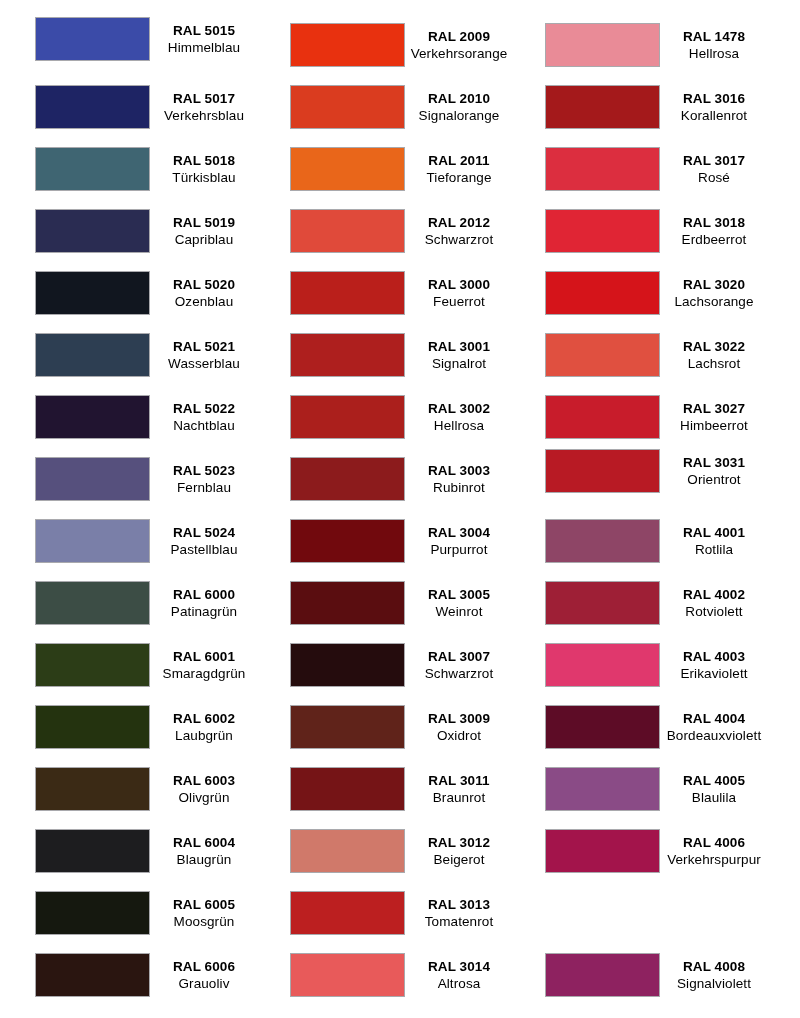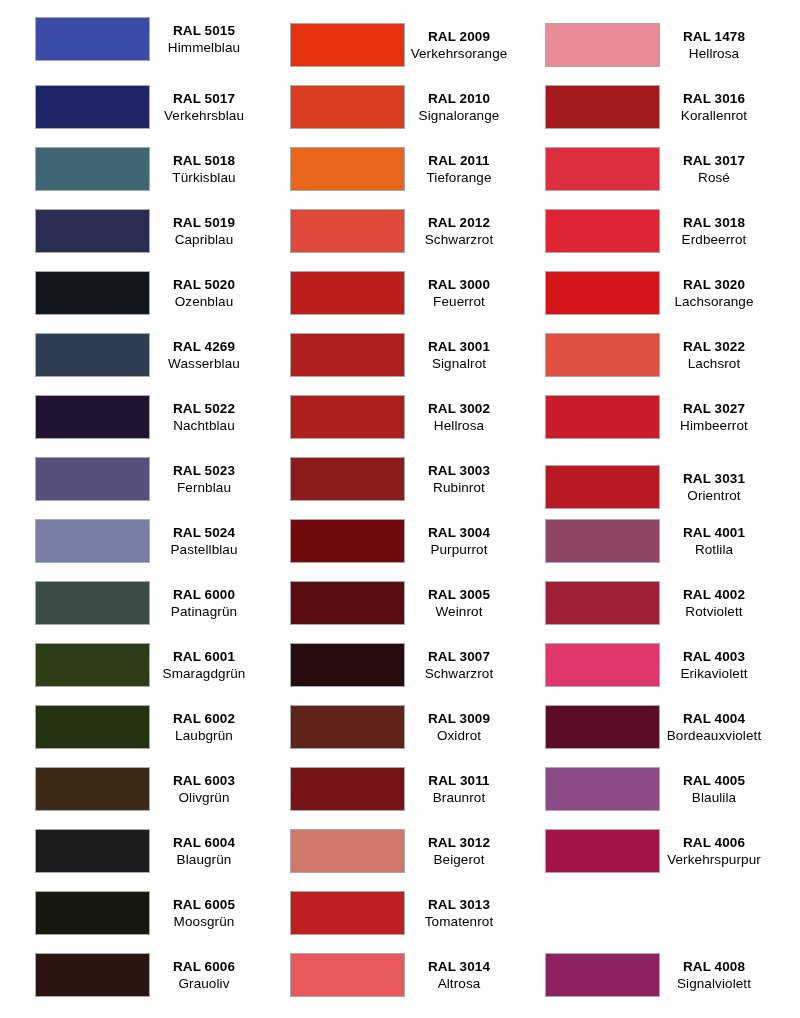--- a/index.html
+++ b/index.html
@@ -114,21 +114,21 @@
       <div class="row" style="top: 271px; padding-left: 12px;">
         <div class="swatch" title="#11161f" style="background: rgb(17, 22, 31);"></div>
         <div class="label">
           <div class="code">RAL 5020</div>
           <div class="name">Ozenblau</div>
         </div>
       </div>
       <div class="row" style="top: 333px;">
         <div class="swatch" title="#2d3e52" style="background: rgb(45, 62, 82);"></div>
         <div class="label">
-          <div class="code">RAL 4269</div>
+          <div class="code">RAL 5021</div>
           <div class="name">Wasserblau</div>
         </div>
       </div>
       <div class="row" style="top: 395px;">
         <div class="swatch" title="#211430" style="background: rgb(33, 20, 48);"></div>
         <div class="label">
           <div class="code">RAL 5022</div>
           <div class="name">Nachtblau</div>
         </div>
       </div>
@@ -353,21 +353,21 @@
           <div class="name">Lachsrot</div>
         </div>
       </div>
       <div class="row" style="top: 395px;">
         <div class="swatch" title="#c81c2b" style="background: rgb(200, 28, 43);"></div>
         <div class="label">
           <div class="code">RAL 3027</div>
           <div class="name">Himbeerrot</div>
         </div>
       </div>
-      <div class="row" style="top: 465px;">
+      <div class="row" style="top: 449px;">
         <div class="swatch" title="#b81a24" style="background: rgb(184, 26, 36);"></div>
         <div class="label">
           <div class="code">RAL 3031</div>
           <div class="name">Orientrot</div>
         </div>
       </div>
       <div class="row" style="top: 519px;">
         <div class="swatch" title="#8e4566" style="background: rgb(142, 69, 102);"></div>
         <div class="label">
           <div class="code">RAL 4001</div>

